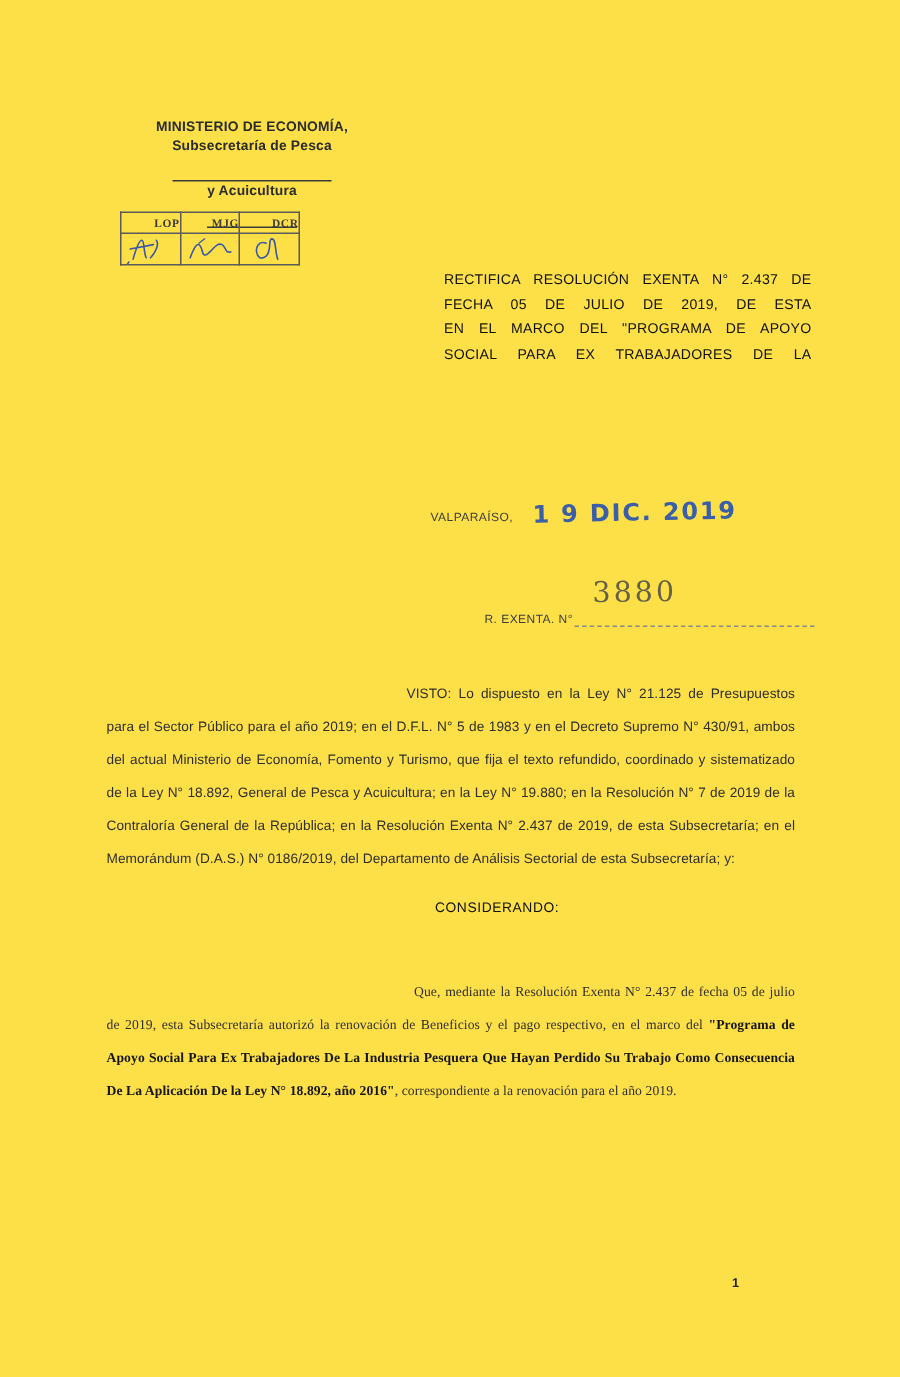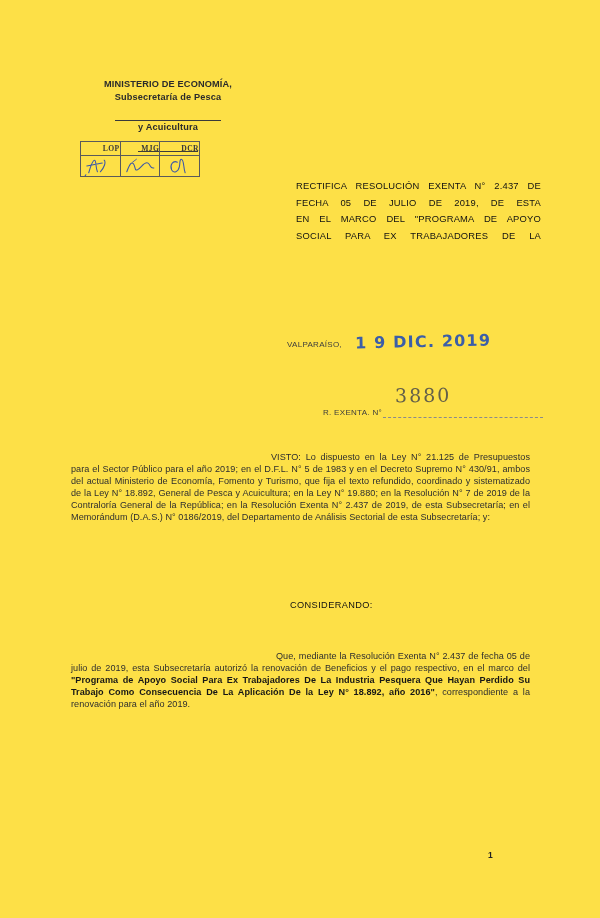--- a/index.html
+++ b/index.html
@@ -159,21 +159,21 @@
     left: 60px;
     top: 33px;
     width: 160px;
     border-bottom: 1px dashed #8a8a8a;
   }
 
   
   .body-par {
     position: absolute;
     font-size: 9.1px;
-    line-height: 12px;
+    line-height: 22px;
     text-align: justify;
     color: #2e2e2e;
     letter-spacing: 0.05px;
   }
   .visto {
     left: 71px;
     top: 451px;
     width: 459px;
     text-indent: 200px;
   }
@@ -184,20 +184,21 @@
     font-size: 9.2px;
     font-weight: normal;
     letter-spacing: 0.4px;
     color: #111;
   }
   .cons-par {
     left: 71px;
     top: 650px;
     width: 459px;
     text-indent: 205px;
+    font-family: Liberation Serif, serif;
   }
   .cons-par b { font-weight: bold; color: #161616; }
 
   
   .page-num {
     position: absolute;
     left: 488px;
     top: 850px;
     font-size: 8.5px;
     font-weight: bold;

